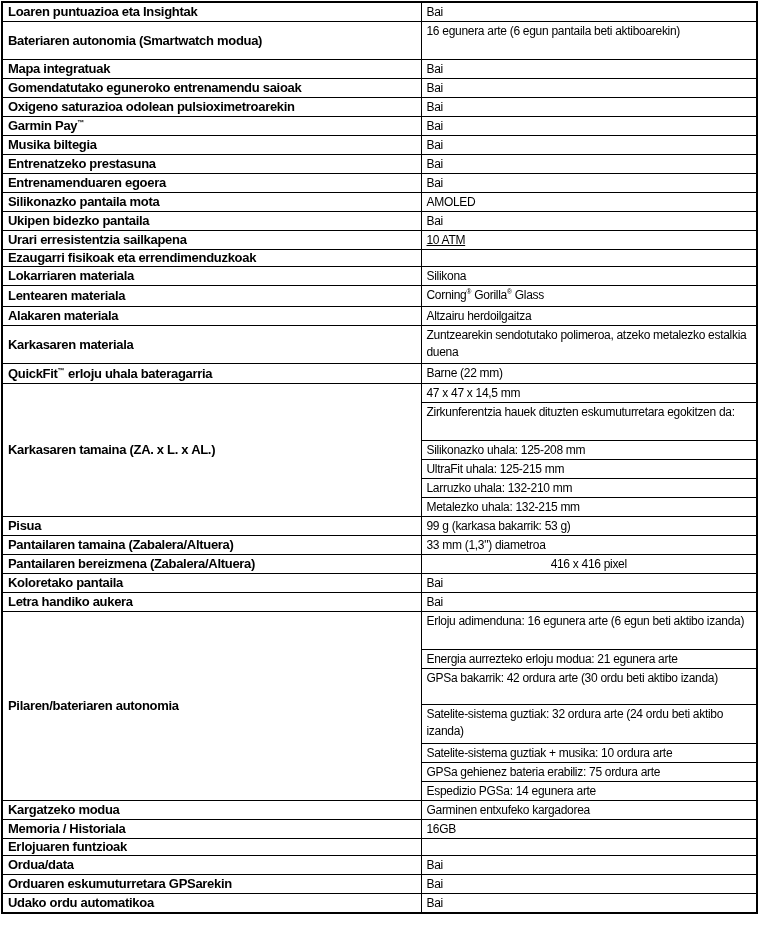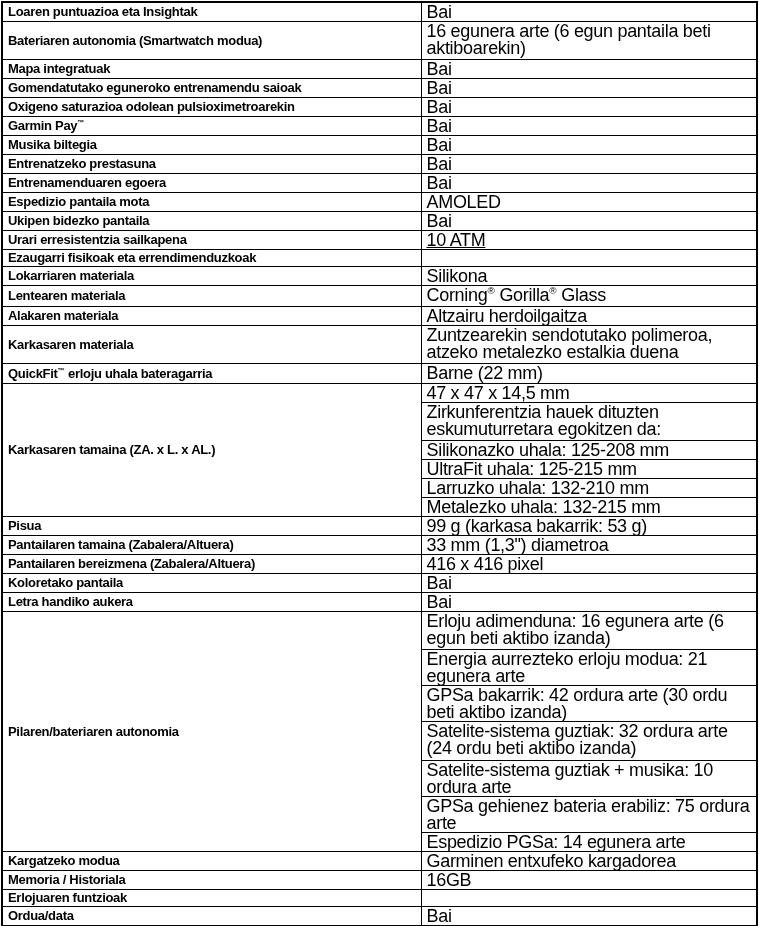--- a/index.html
+++ b/index.html
@@ -25,21 +25,21 @@
   }
   td.label-cell {
     width: 419px;
     font-weight: bold;
     font-size: 13px;
     letter-spacing: -0.3px;
     line-height: 16px;
     vertical-align: middle;
   }
   td.value-cell {
-    font-size: 18px;
+    font-size: 12px;
     letter-spacing: -0.3px;
     line-height: 17px;
     vertical-align: top;
     padding-top: 1px;
   }
   sup {
     font-size: 0.55em;
     line-height: 0;
     vertical-align: super;
     letter-spacing: 0;
@@ -85,21 +85,21 @@
         </tr>
         <tr>
           <td class="label-cell" rowspan="1">Entrenatzeko prestasuna</td>
           <td class="value-cell" style="height: 19px;">Bai</td>
         </tr>
         <tr>
           <td class="label-cell" rowspan="1">Entrenamenduaren egoera</td>
           <td class="value-cell" style="height: 19px;">Bai</td>
         </tr>
         <tr>
-          <td class="label-cell" rowspan="1">Espedizio pantaila mota</td>
+          <td class="label-cell" rowspan="1">Silikonazko pantaila mota</td>
           <td class="value-cell" style="height: 19px;">AMOLED</td>
         </tr>
         <tr>
           <td class="label-cell" rowspan="1">Ukipen bidezko pantaila</td>
           <td class="value-cell" style="height: 19px;">Bai</td>
         </tr>
         <tr>
           <td class="label-cell" rowspan="1">Urari erresistentzia sailkapena</td>
           <td class="value-cell" style="height: 19px; text-decoration: underline;">10 ATM</td>
         </tr>
@@ -149,21 +149,21 @@
         <tr>
           <td class="label-cell" rowspan="1">Pisua</td>
           <td class="value-cell" style="height: 17px;">99 g (karkasa bakarrik: 53 g)</td>
         </tr>
         <tr>
           <td class="label-cell" rowspan="1">Pantailaren tamaina (Zabalera/Altuera)</td>
           <td class="value-cell" style="height: 18px;">33 mm (1,3") diametroa</td>
         </tr>
         <tr>
           <td class="label-cell" rowspan="1">Pantailaren bereizmena (Zabalera/Altuera)</td>
-          <td class="value-cell" style="height: 18px;">416 x 416 pixel</td>
+          <td class="value-cell" style="height: 18px; text-align: center;">416 x 416 pixel</td>
         </tr>
         <tr>
           <td class="label-cell" rowspan="1">Koloretako pantaila</td>
           <td class="value-cell" style="height: 17px;">Bai</td>
         </tr>
         <tr>
           <td class="label-cell" rowspan="1">Letra handiko aukera</td>
           <td class="value-cell" style="height: 18px;">Bai</td>
         </tr>
         <tr>

